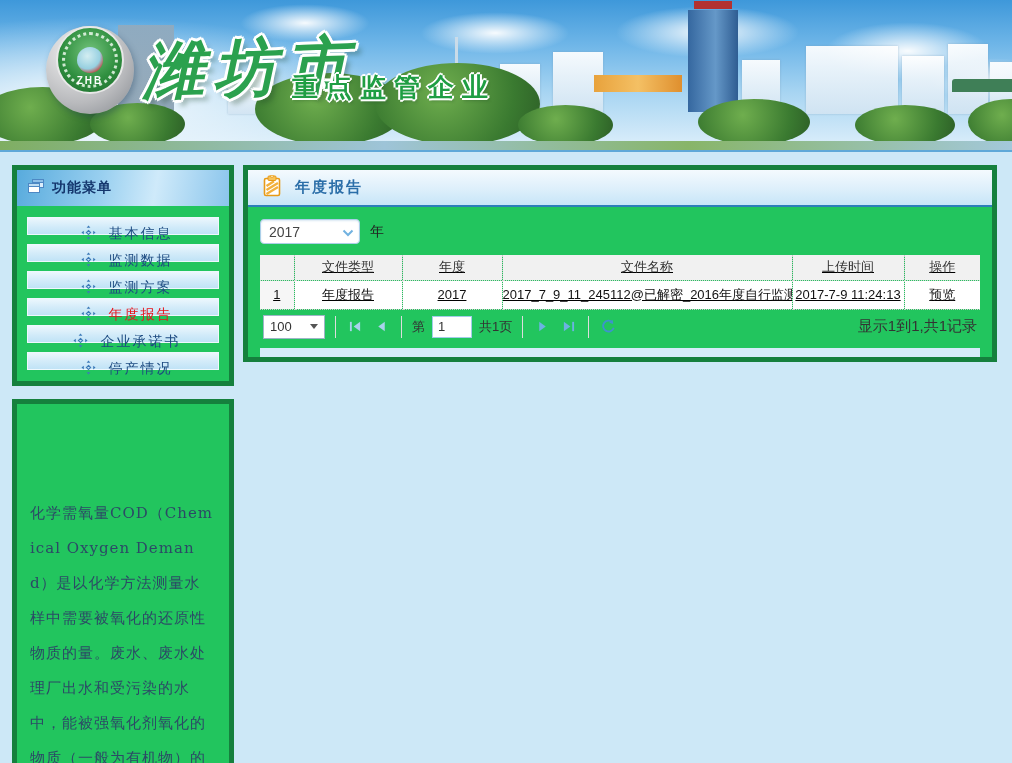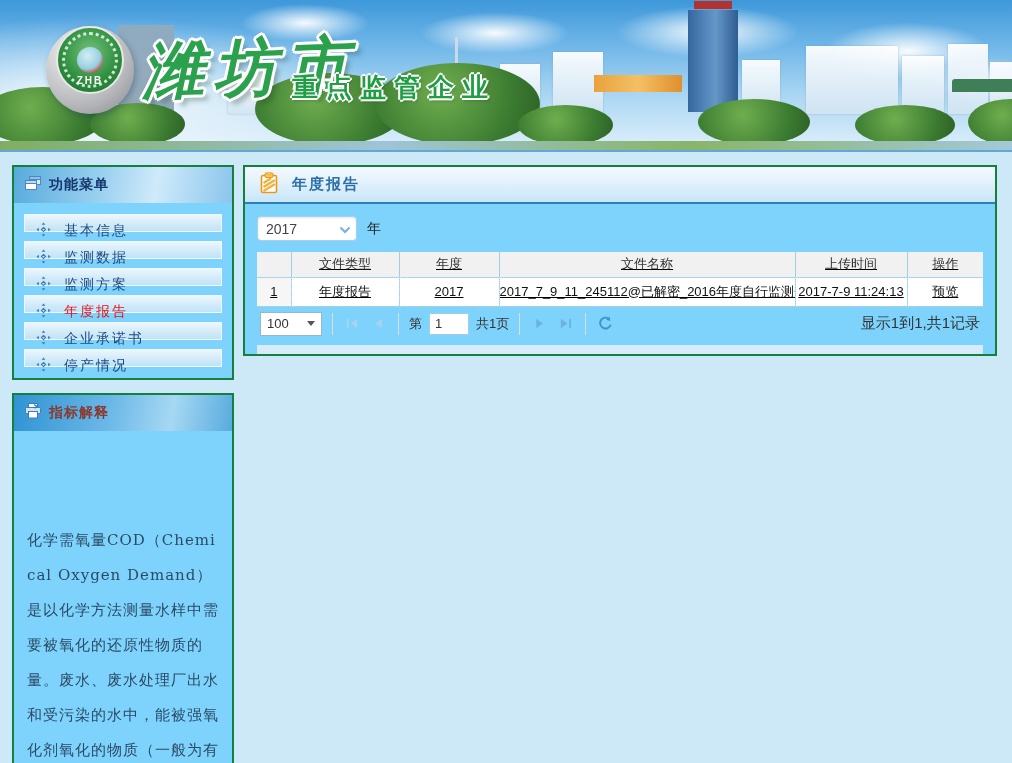--- a/index.html
+++ b/index.html
@@ -43,34 +43,34 @@
   .city-title { position:absolute; left:142px; top:26px; z-index:6; font-size:62px; font-weight:bold; font-style:italic;
     color:#2ba14e; letter-spacing:10px; transform:rotate(-2deg);
     text-shadow:3px 0 0 #fff,-3px 0 0 #fff,0 3px 0 #fff,0 -3px 0 #fff,2px 2px 0 #fff,-2px -2px 0 #fff,2px -2px 0 #fff,-2px 2px 0 #fff,5px 6px 5px rgba(30,70,40,.35); }
   .sub1 { position:absolute; left:292px; top:42px; z-index:6; font-size:26px; font-weight:bold; color:#1f9e43; letter-spacing:8px;
     text-shadow:2px 0 0 #fff,-2px 0 0 #fff,0 2px 0 #fff,0 -2px 0 #fff,1px 1px 0 #fff,-1px -1px 0 #fff,2px 3px 3px rgba(30,70,40,.3);margin-top:28px; }
   .sub2 { position:absolute; left:295px; top:73px; z-index:6; font-size:30px; font-weight:bold; color:#23a34a; letter-spacing:3px;
     text-shadow:2px 0 0 #fff,-2px 0 0 #fff,0 2px 0 #fff,0 -2px 0 #fff,1px 1px 0 #fff,-1px -1px 0 #fff,2px 3px 3px rgba(30,70,40,.3); }
 
   
   .content { display:flex; gap:9px; padding:13px 15px 0 12px; align-items:flex-start; }
-  .panel { background:#7dd3fc; border:2px solid #15803d; }
+  .panel { background:#22c55e; border:5px solid #15803d; }
   .side { width:222px; flex:none; display:flex; flex-direction:column; gap:13px; }
   .main-panel { flex:1; }
 
   
   .side-hd { height:36px; display:flex; align-items:center; gap:8px; padding:0 11px;
     background:linear-gradient(100deg,#58abdd 0%,#9ad0f0 40%,#cfeafa 65%,#8ac5ec 100%); }
   .hd-label { font-size:14px; font-weight:bold; color:#14366d; letter-spacing:1px; }
   .ind-hd { background:linear-gradient(100deg,#2f93d3 0%,#6db9e8 45%,#a6d8f3 72%,#58abde 100%); }
   .ind-hd .hd-label { color:#8a392c; }
 
   .menu-body { padding:11px 10px; display:flex; flex-direction:column; gap:9px; }
   .menu-item { height:14px; display:flex; align-items:center; gap:13px; padding:16px 4px 0 11px; cursor:pointer;
-    background:linear-gradient(180deg,#ecf7fd 0%,#d2ebf9 55%,#c0e3f6 100%); border:1px solid #eef8fd; }
+    background:linear-gradient(180deg,#ecf7fd 0%,#d2ebf9 55%,#c0e3f6 100%); border:1px solid #eef8fd;justify-content:center; }
   .mi-label { font-size:14px; color:#1c4a80; letter-spacing:2px; }
   .menu-item.active .mi-label { color:#e8131a; }
 
   .ind-body { padding:92px 13px 10px; height:460px; }
   .ind-text { font-family:"DejaVu Serif","Liberation Serif",serif; font-size:15px; line-height:35px;
     color:#2c4a66; letter-spacing:1px; word-break:break-all; }
 
   
   .main-hd { height:37px; display:flex; align-items:center; gap:13px; padding:0 14px;
     background:linear-gradient(180deg,#f4fafe 0%,#ddeffb 55%,#c7e6f8 100%); border-bottom:2px solid #2d7fb9; }
@@ -242,31 +242,20 @@
                   <path d="M.5 8L3 6v4z"></path>
                   <path d="M15.5 8L13 10V6z"></path>
                 </g>
               </svg></span>
           <span class="mi-label">停产情况</span>
         </div>
       </div>
     </div>
 
     <div class="panel">
-      <div class="side-hd ind-hd">
-        <span>
-          <svg width="16" height="16" viewBox="0 0 16 16">
-            <rect x="3.5" y="0.5" width="9" height="4" fill="#ffffff" stroke="#3f7cb8"></rect>
-            <rect x="0.5" y="4.5" width="15" height="6" rx="1" fill="#cde6f6" stroke="#3f7cb8"></rect>
-            <rect x="3.5" y="8.5" width="9" height="6.5" fill="#ffffff" stroke="#3f7cb8"></rect>
-            <path d="M9 1.5l3 2-2.4 1.6" fill="none" stroke="#2e7fc0" stroke-width="1.3"></path>
-          </svg>
-        </span>
-        <span class="hd-label">指标解释</span>
-      </div>
       <div class="ind-body">
         <div class="ind-text">化学需氧量COD（Chemical Oxygen Demand）是以化学方法测量水样中需要被氧化的还原性物质的量。废水、废水处理厂出水和受污染的水中，能被强氧化剂氧化的物质（一般为有机物）的氧当量。在河流污染和工业废水性质的研究以及废水处理厂的</div>
       </div>
     </div>
   </div>
 
   <div class="panel main-panel">
     <div class="main-hd">
       <span>
         <svg width="20" height="22" viewBox="0 0 20 22">

